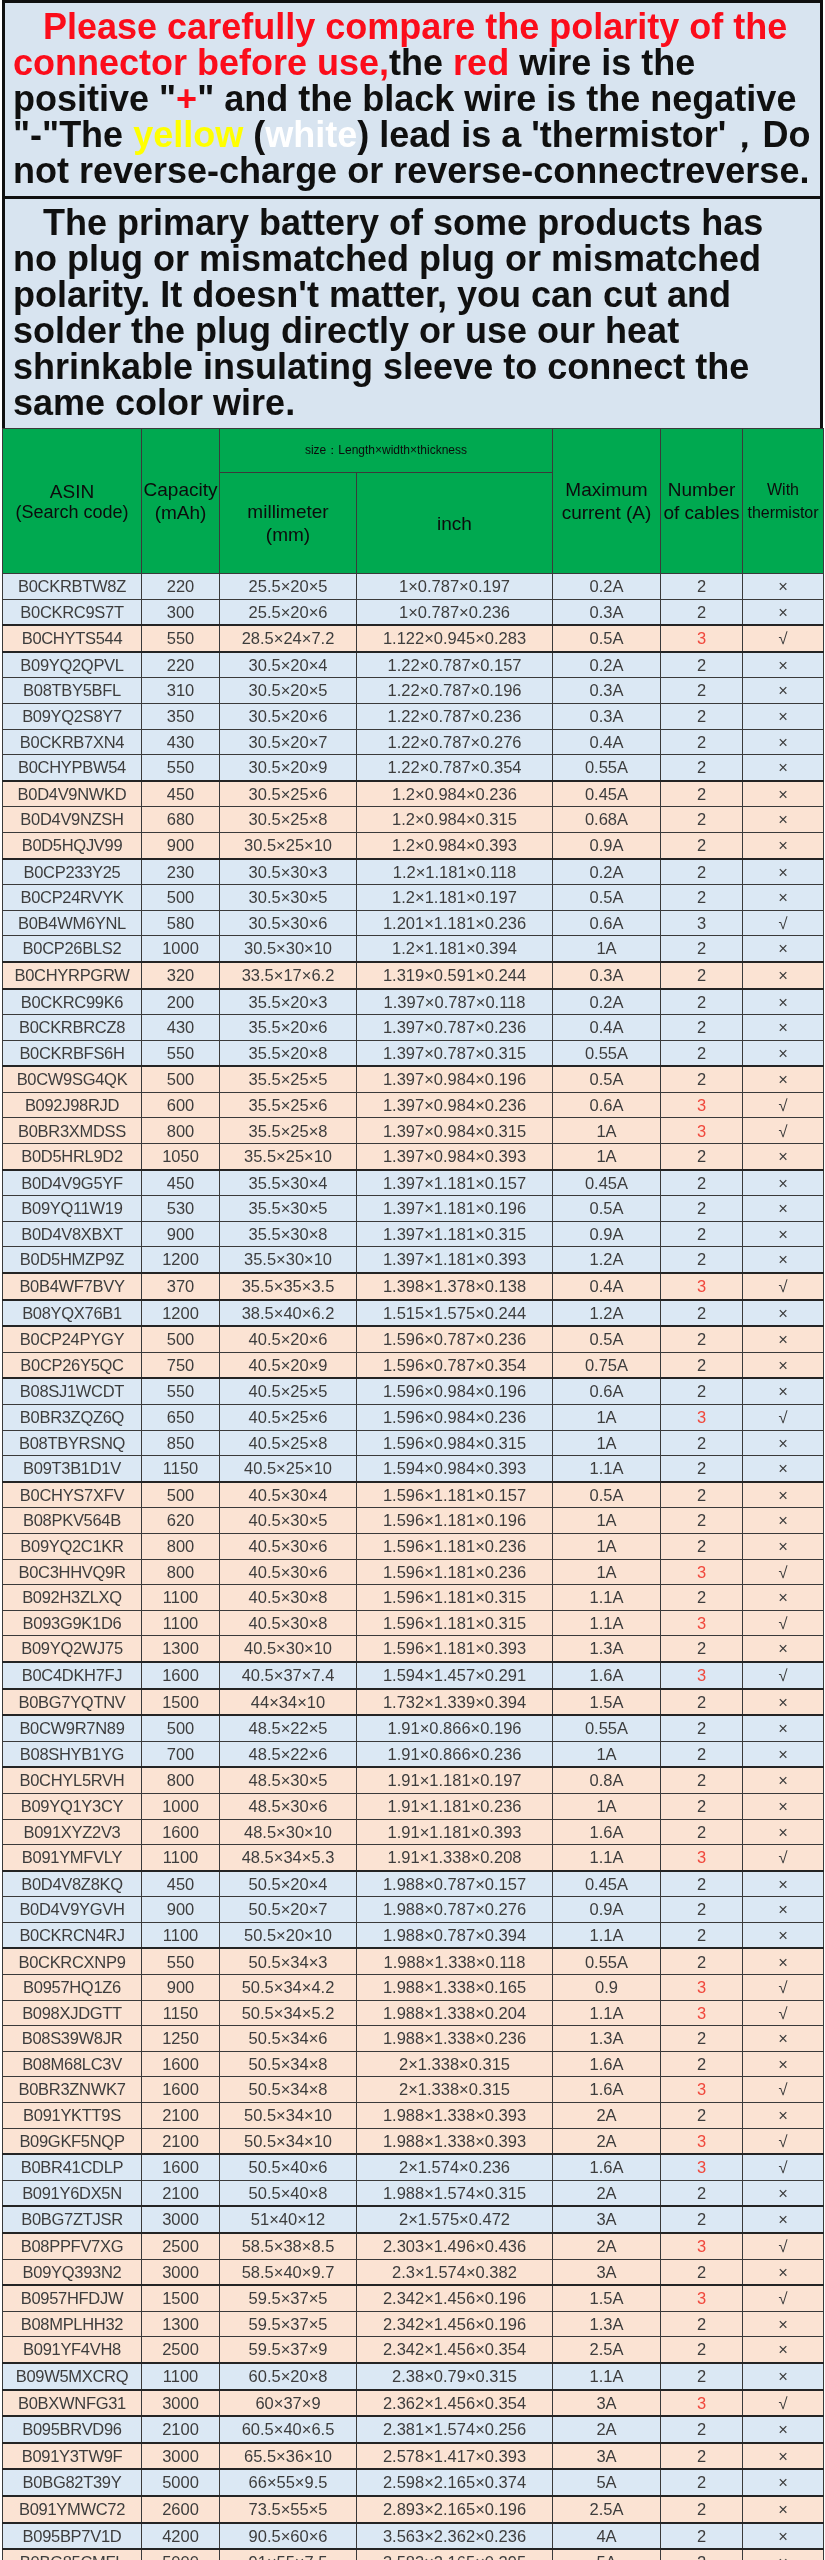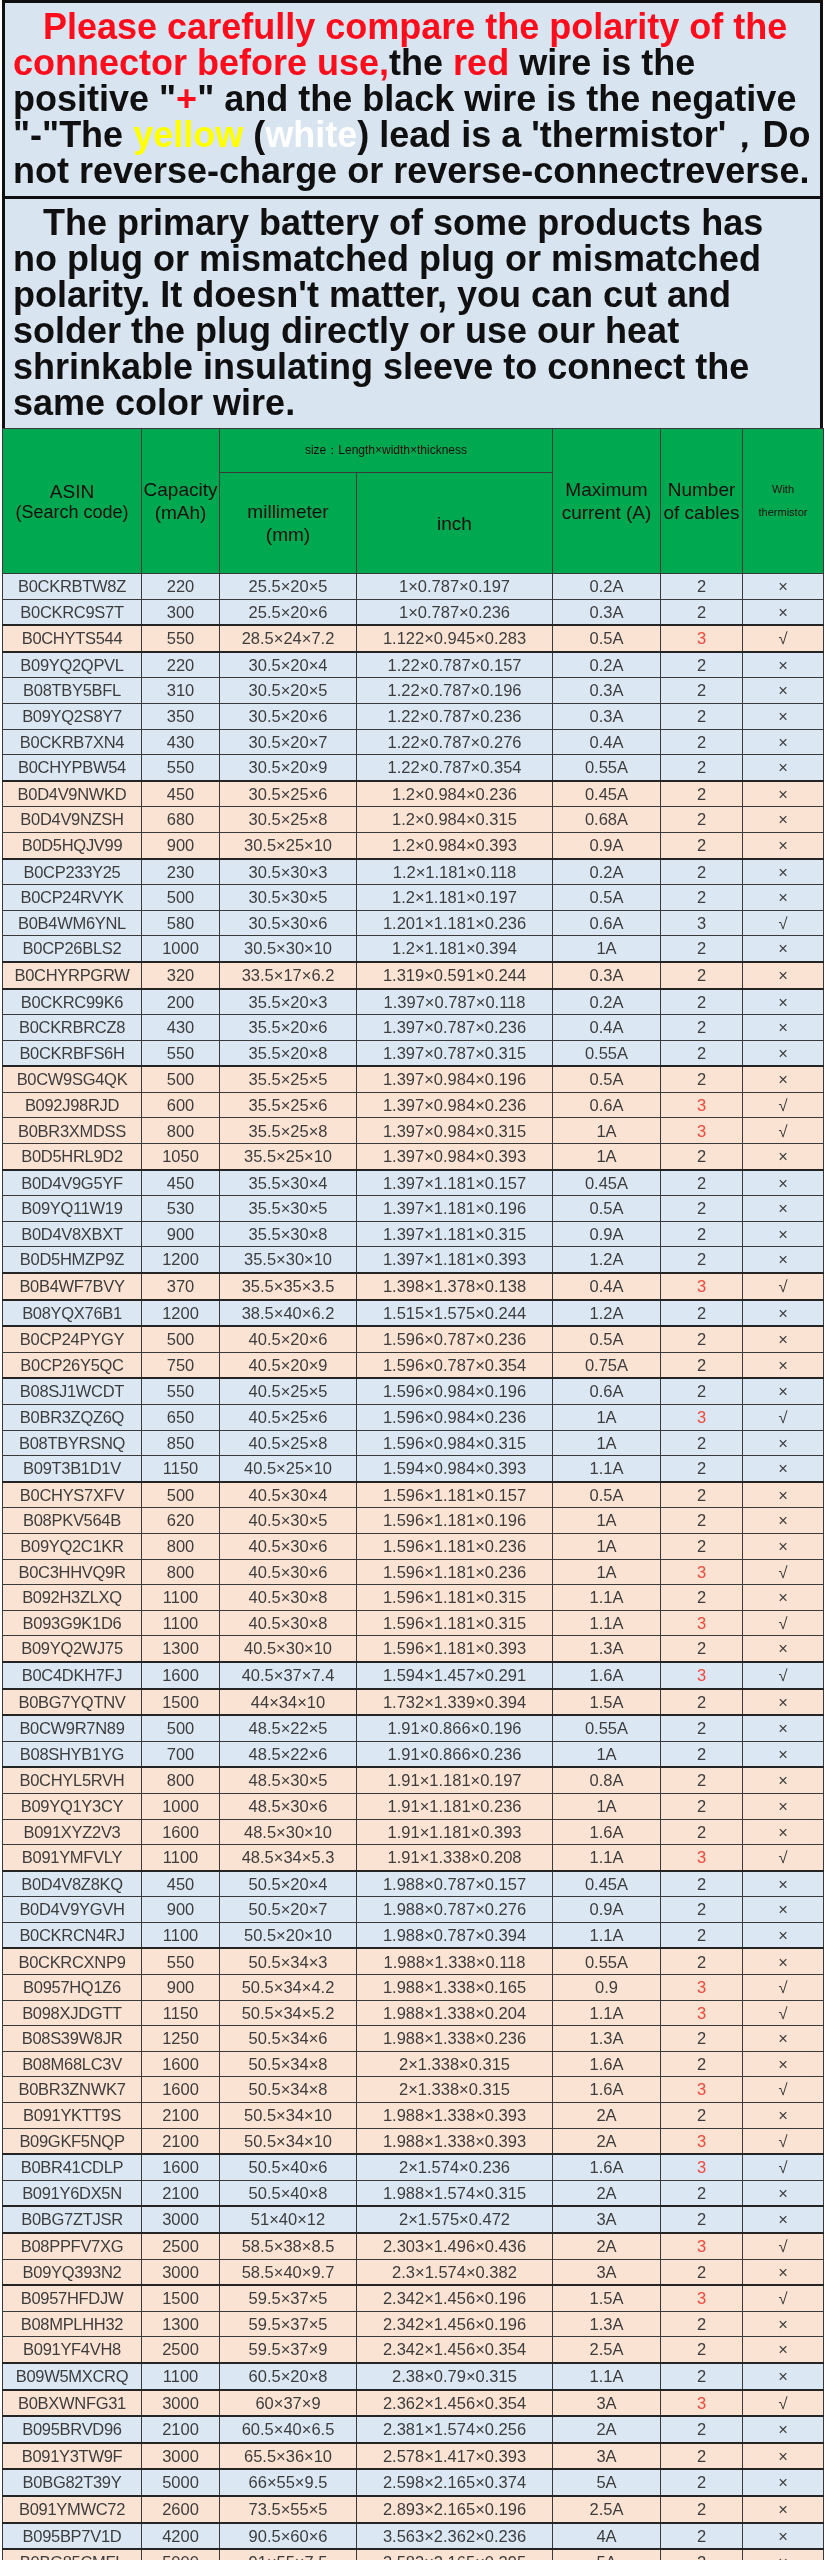--- a/index.html
+++ b/index.html
@@ -18,21 +18,21 @@
   table{border-collapse:collapse;table-layout:fixed;width:821px;margin:0 2px;}
   col.c-asin{width:139px;} col.c-cap{width:78px;} col.c-mm{width:137px;}
   col.c-inch{width:196px;} col.c-cur{width:108px;} col.c-n{width:82px;} col.c-th{width:81px;}
   th,td{border:1px solid #3a3a3a;padding:0;text-align:center;vertical-align:middle;
         overflow:hidden;white-space:nowrap;}
   thead th{background:#00a950;color:#0c0c0c;font-weight:normal;}
   .h-main{font-size:19px;line-height:23px;}
   .h-sub{font-size:18px;line-height:19px;}
   .h-size{font-size:12px;height:43px;}
   .h-mm{height:100px;}
-  .h-small .h-main{font-size:11px;}
+  .h-small .h-main{font-size:16px;}
   tbody td{height:24.6px;font-size:16.5px;color:#3d3d3d;line-height:1;}
   tbody td.asin{font-size:16.5px;letter-spacing:-0.3px;}
   tr.blue td{background:#dbe8f4;}
   tr.peach td{background:#fbe3d3;}
   tr.grp td{border-top:2px solid #242424;}
   td.red3{color:#f0483c;}
 </style>
 </head>
 <body>
 

